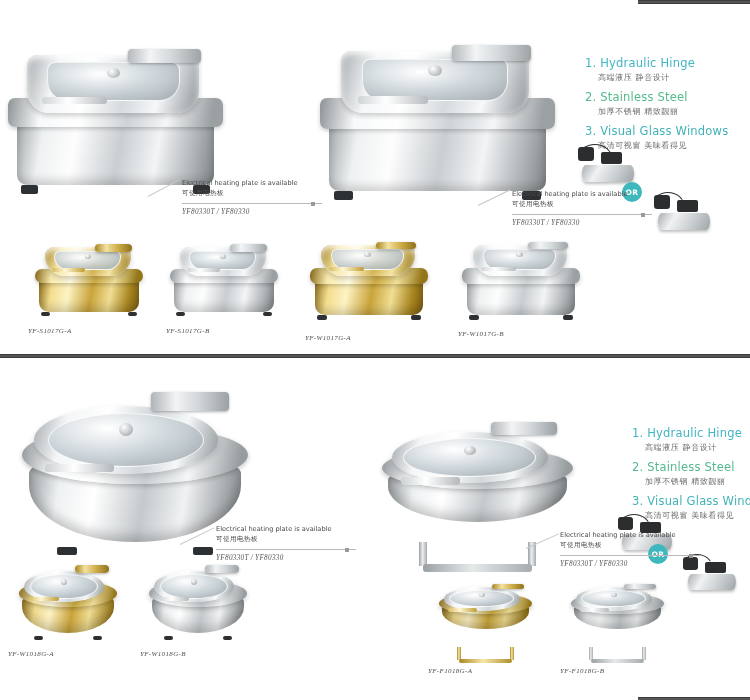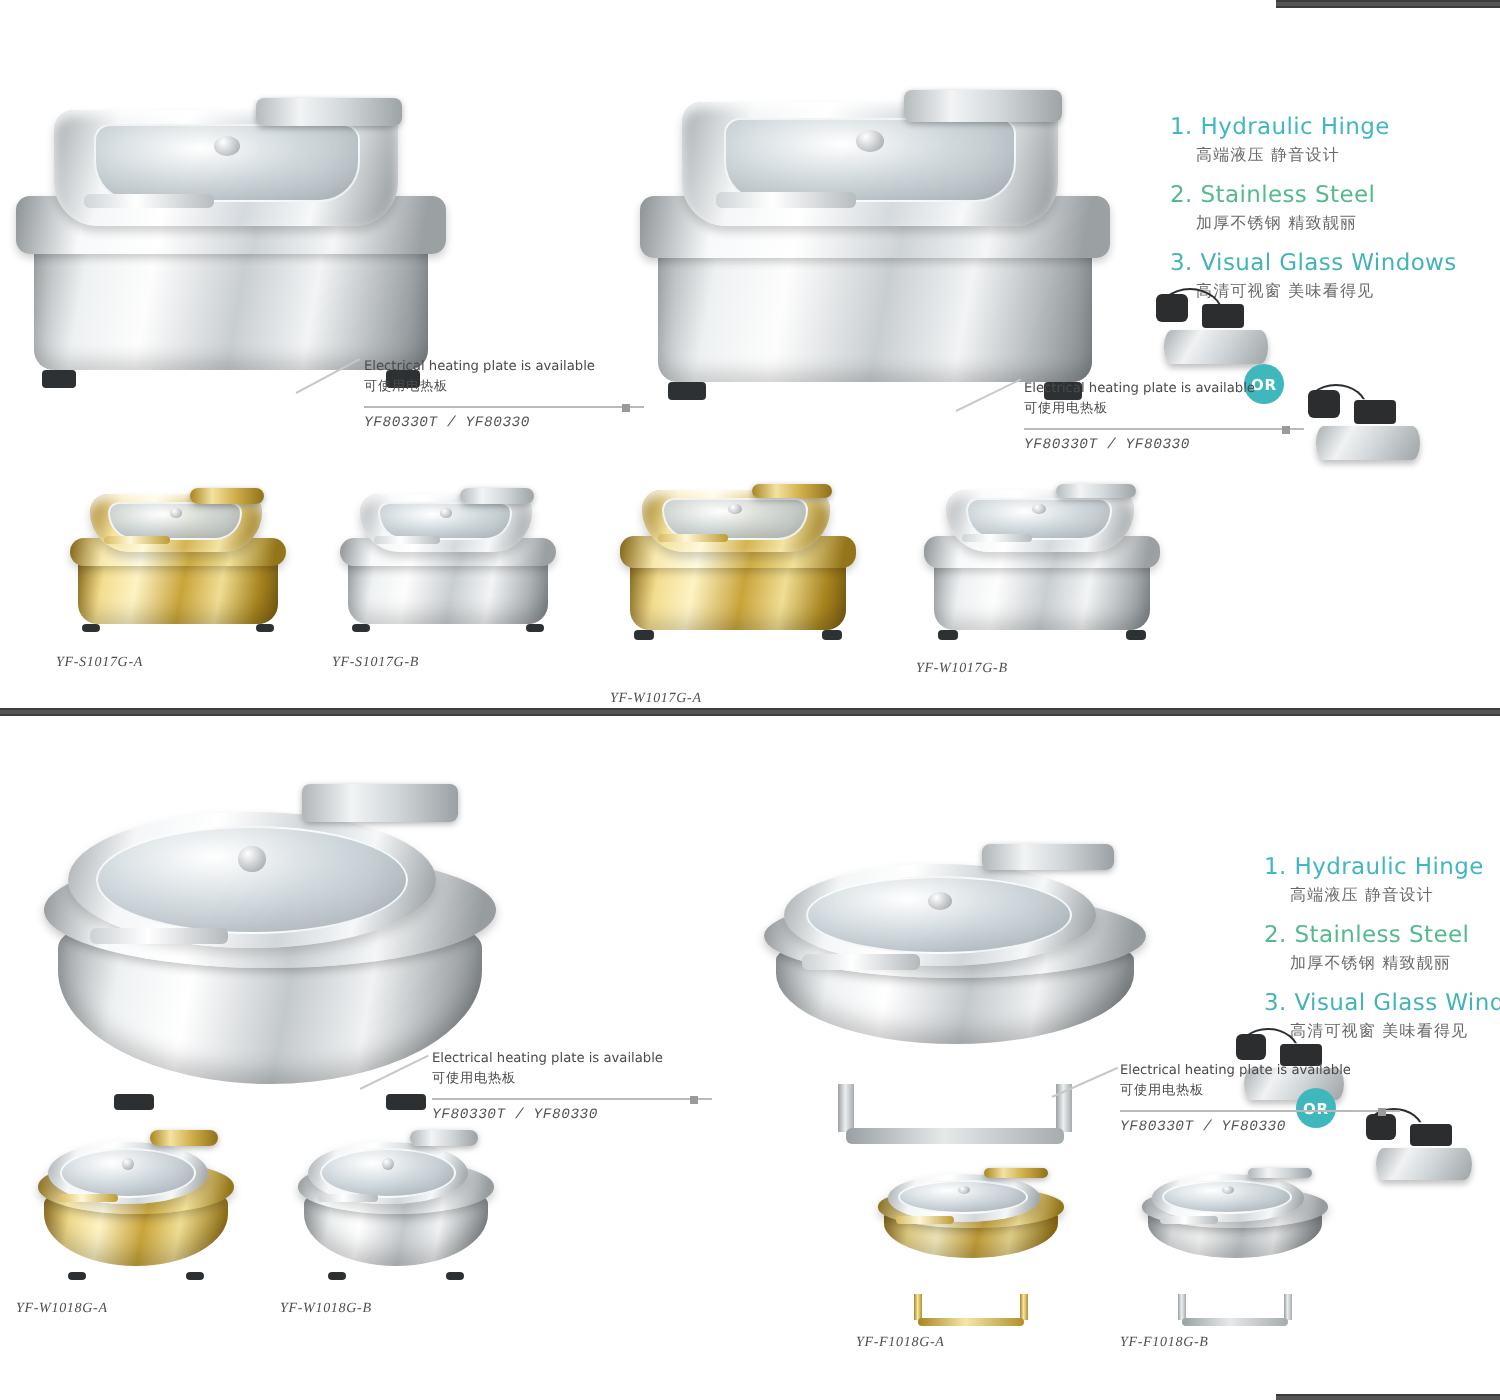--- a/index.html
+++ b/index.html
@@ -53,21 +53,21 @@
   .callout-rule {
     position: relative; height: 1px; background: #b9b9b9;
     margin: 5px 0 4px 0; width: 140px;
   }
   .callout-rule::after {
     content: ""; position: absolute; right: 7px; top: -1.5px;
     width: 4px; height: 4px; background: #9a9a9a;
   }
   .callout-model {
     font-size: 7.2px; color: #555; font-style: italic; letter-spacing: .3px;
-    font-family: Liberation Mono, monospace; white-space: nowrap;
+    font-family: Liberation Serif, serif; white-space: nowrap;
   }
   .leader {
     position: absolute; height: 1px; background: #c8c8c8;
     transform-origin: left center;
   }
 
   
   .model-caption {
     position: absolute; font-size: 7px; color: #4f4f4f;
     font-style: italic; letter-spacing: .35px; white-space: nowrap;
@@ -354,21 +354,21 @@
       <div class="sq-body"></div>
       <div class="sq-rim"></div>
       <div class="sq-lid"></div>
       <div class="sq-glass"></div>
       <div class="sq-knob"></div>
       <div class="sq-hinge"></div>
       <div class="sq-handle"></div>
       <div class="sq-foot l"></div>
       <div class="sq-foot r"></div>
     </div>
-    <div class="model-caption" style="left:305px;top:345px;width:128px;">YF-W1017G-A</div>
+    <div class="model-caption" style="left:305px;top:334px;width:128px;">YF-W1017G-A</div>
 
     <div class="prod" style="left:462px;top:240px;width:118px;height:78px;">
       <div class="sq-body"></div>
       <div class="sq-rim"></div>
       <div class="sq-lid"></div>
       <div class="sq-glass"></div>
       <div class="sq-knob"></div>
       <div class="sq-hinge"></div>
       <div class="sq-handle"></div>
       <div class="sq-foot l"></div>

